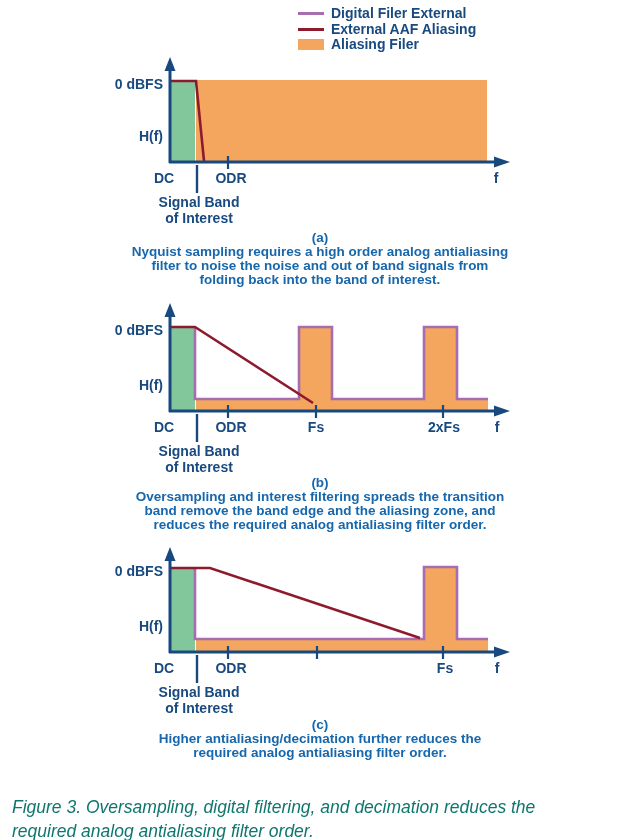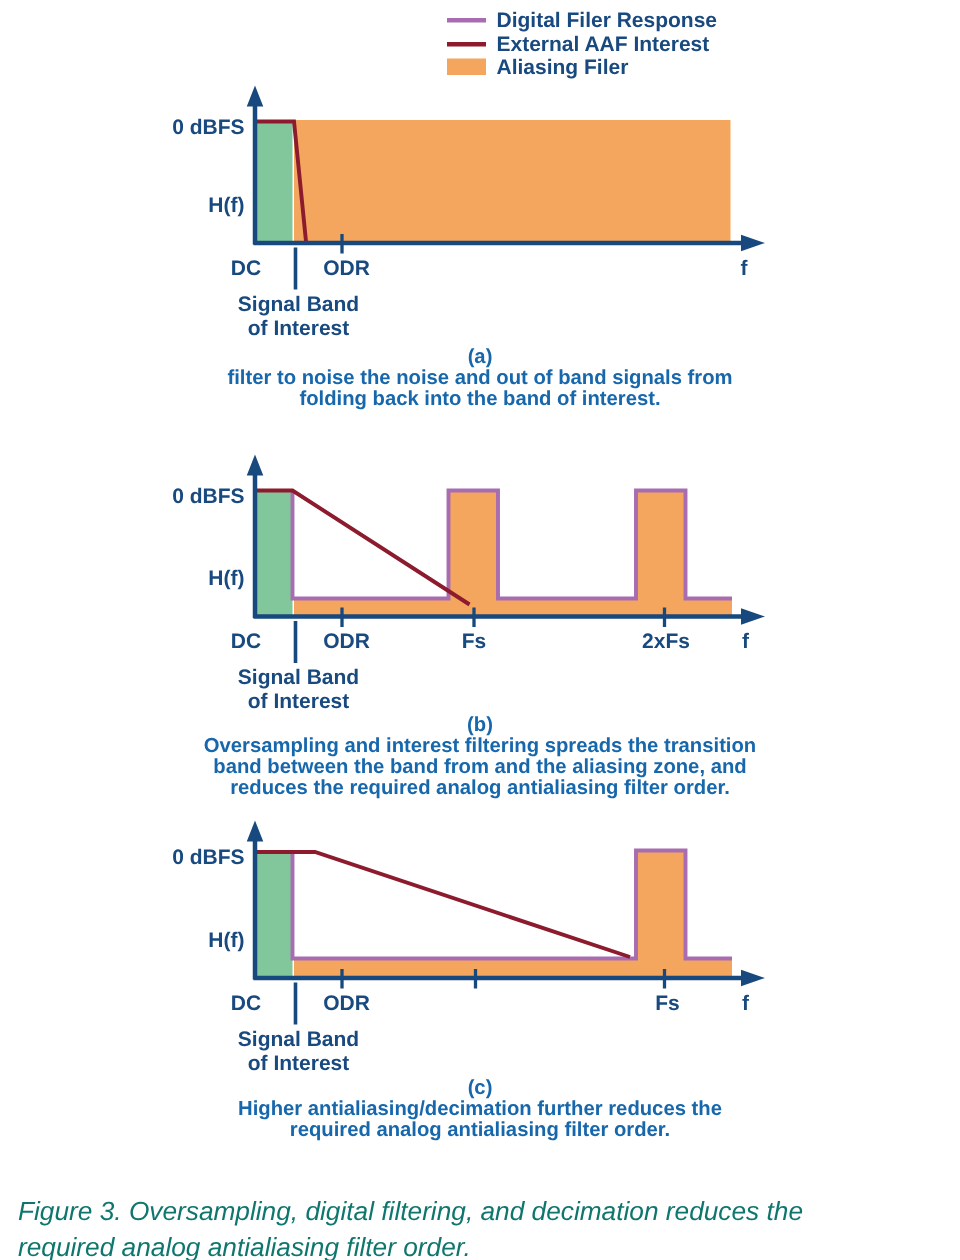--- a/index.html
+++ b/index.html
@@ -86,42 +86,43 @@
       <text x="231" y="673" text-anchor="middle" font-family="&quot;Liberation Sans&quot;,&quot;DejaVu Sans&quot;,sans-serif" font-size="14" font-weight="bold" fill="#18497F">ODR</text>
       <text x="445" y="673" text-anchor="middle" font-family="&quot;Liberation Sans&quot;,&quot;DejaVu Sans&quot;,sans-serif" font-size="14" font-weight="bold" fill="#18497F">Fs</text>
       <text x="497" y="673" text-anchor="middle" font-family="&quot;Liberation Sans&quot;,&quot;DejaVu Sans&quot;,sans-serif" font-size="14" font-weight="bold" fill="#18497F">f</text>
       <text x="199" y="697" text-anchor="middle" font-family="&quot;Liberation Sans&quot;,&quot;DejaVu Sans&quot;,sans-serif" font-size="14" font-weight="bold" fill="#18497F">Signal Band</text>
       <text x="199" y="713" text-anchor="middle" font-family="&quot;Liberation Sans&quot;,&quot;DejaVu Sans&quot;,sans-serif" font-size="14" font-weight="bold" fill="#18497F">of Interest</text>
     </svg>
 
   <div class="legend" id="legend">
       <div class="legend-row">
         <div class="legend-swatch-line" style="background-color: rgb(168, 108, 176);"></div>
-        <span class="legend-label">Digital Filer Response</span>
+        <span class="legend-label">Digital Filer External</span>
       </div>
       <div class="legend-row">
         <div class="legend-swatch-line" style="background-color: rgb(140, 27, 45);"></div>
-        <span class="legend-label">External AAF Interest</span>
+        <span class="legend-label">External AAF Aliasing</span>
       </div>
       <div class="legend-row">
         <div class="legend-swatch-rect" style="background-color: rgb(244, 165, 94);"></div>
         <span class="legend-label">Aliasing Filer</span>
       </div>
     </div>
 
   <div class="caption cap-a">
     <div>(a)</div>
+    <div>Nyquist sampling requires a high order analog antialiasing</div>
     <div>filter to noise the noise and out of band signals from</div>
     <div>folding back into the band of interest.</div>
   </div>
 
   <div class="caption cap-b">
     <div>(b)</div>
     <div>Oversampling and interest filtering spreads the transition</div>
-    <div>band between the band from and the aliasing zone, and</div>
+    <div>band remove the band edge and the aliasing zone, and</div>
     <div>reduces the required analog antialiasing filter order.</div>
   </div>
 
   <div class="caption cap-c">
     <div>(c)</div>
     <div>Higher antialiasing/decimation further reduces the</div>
     <div>required analog antialiasing filter order.</div>
   </div>
 
   <div class="figcap">

